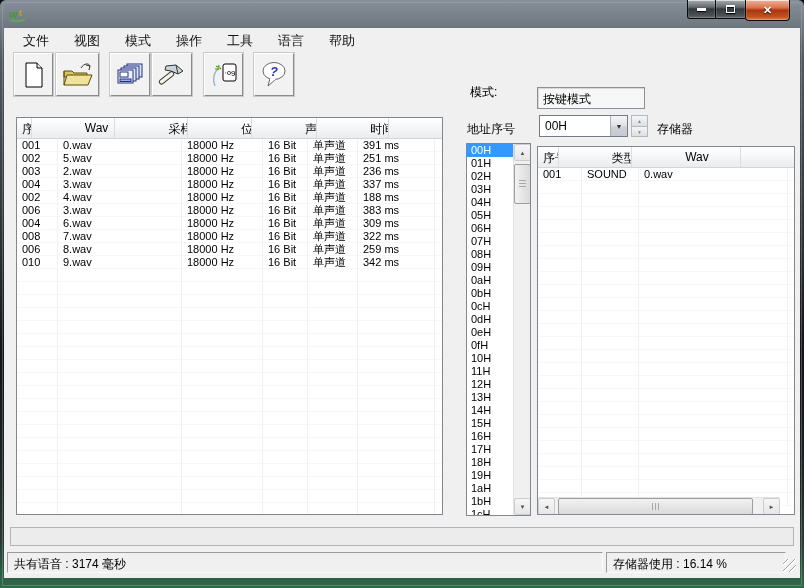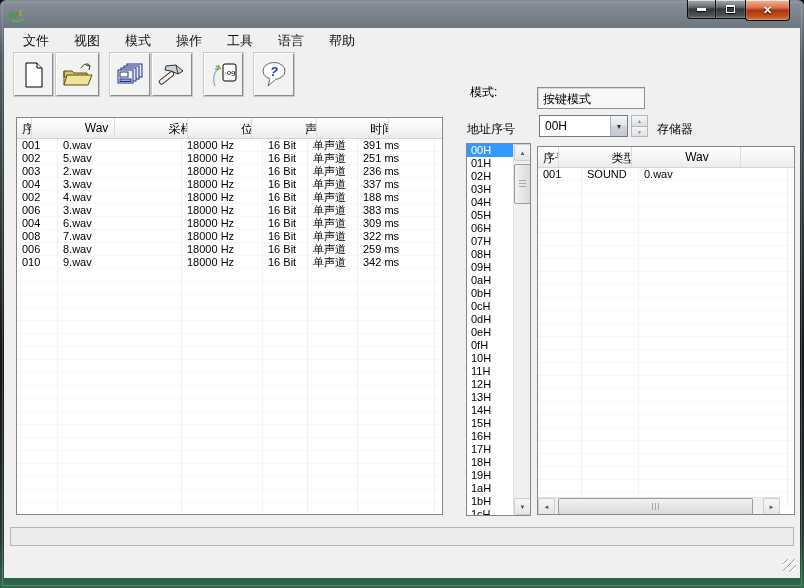--- a/index.html
+++ b/index.html
@@ -681,15 +681,17 @@
       <div class="sb-thumb" style="left:20px;top:0;width:195px;height:17px;">
           <span class="grip-h"></span>
         </div>
       <div class="sb-btn" style="right:0;top:0;">►</div>
     </div>
   </div>
 
   <div class="editbox"></div>
 
   <div class="statusbar">
+    <div class="status-pane sp-left">共有语音 : 3174 毫秒</div>
+    <div class="status-pane sp-right">存储器使用 : 16.14 %</div>
     <div class="resize-grip"></div>
   </div>
 </div>
 
 </body></html>

